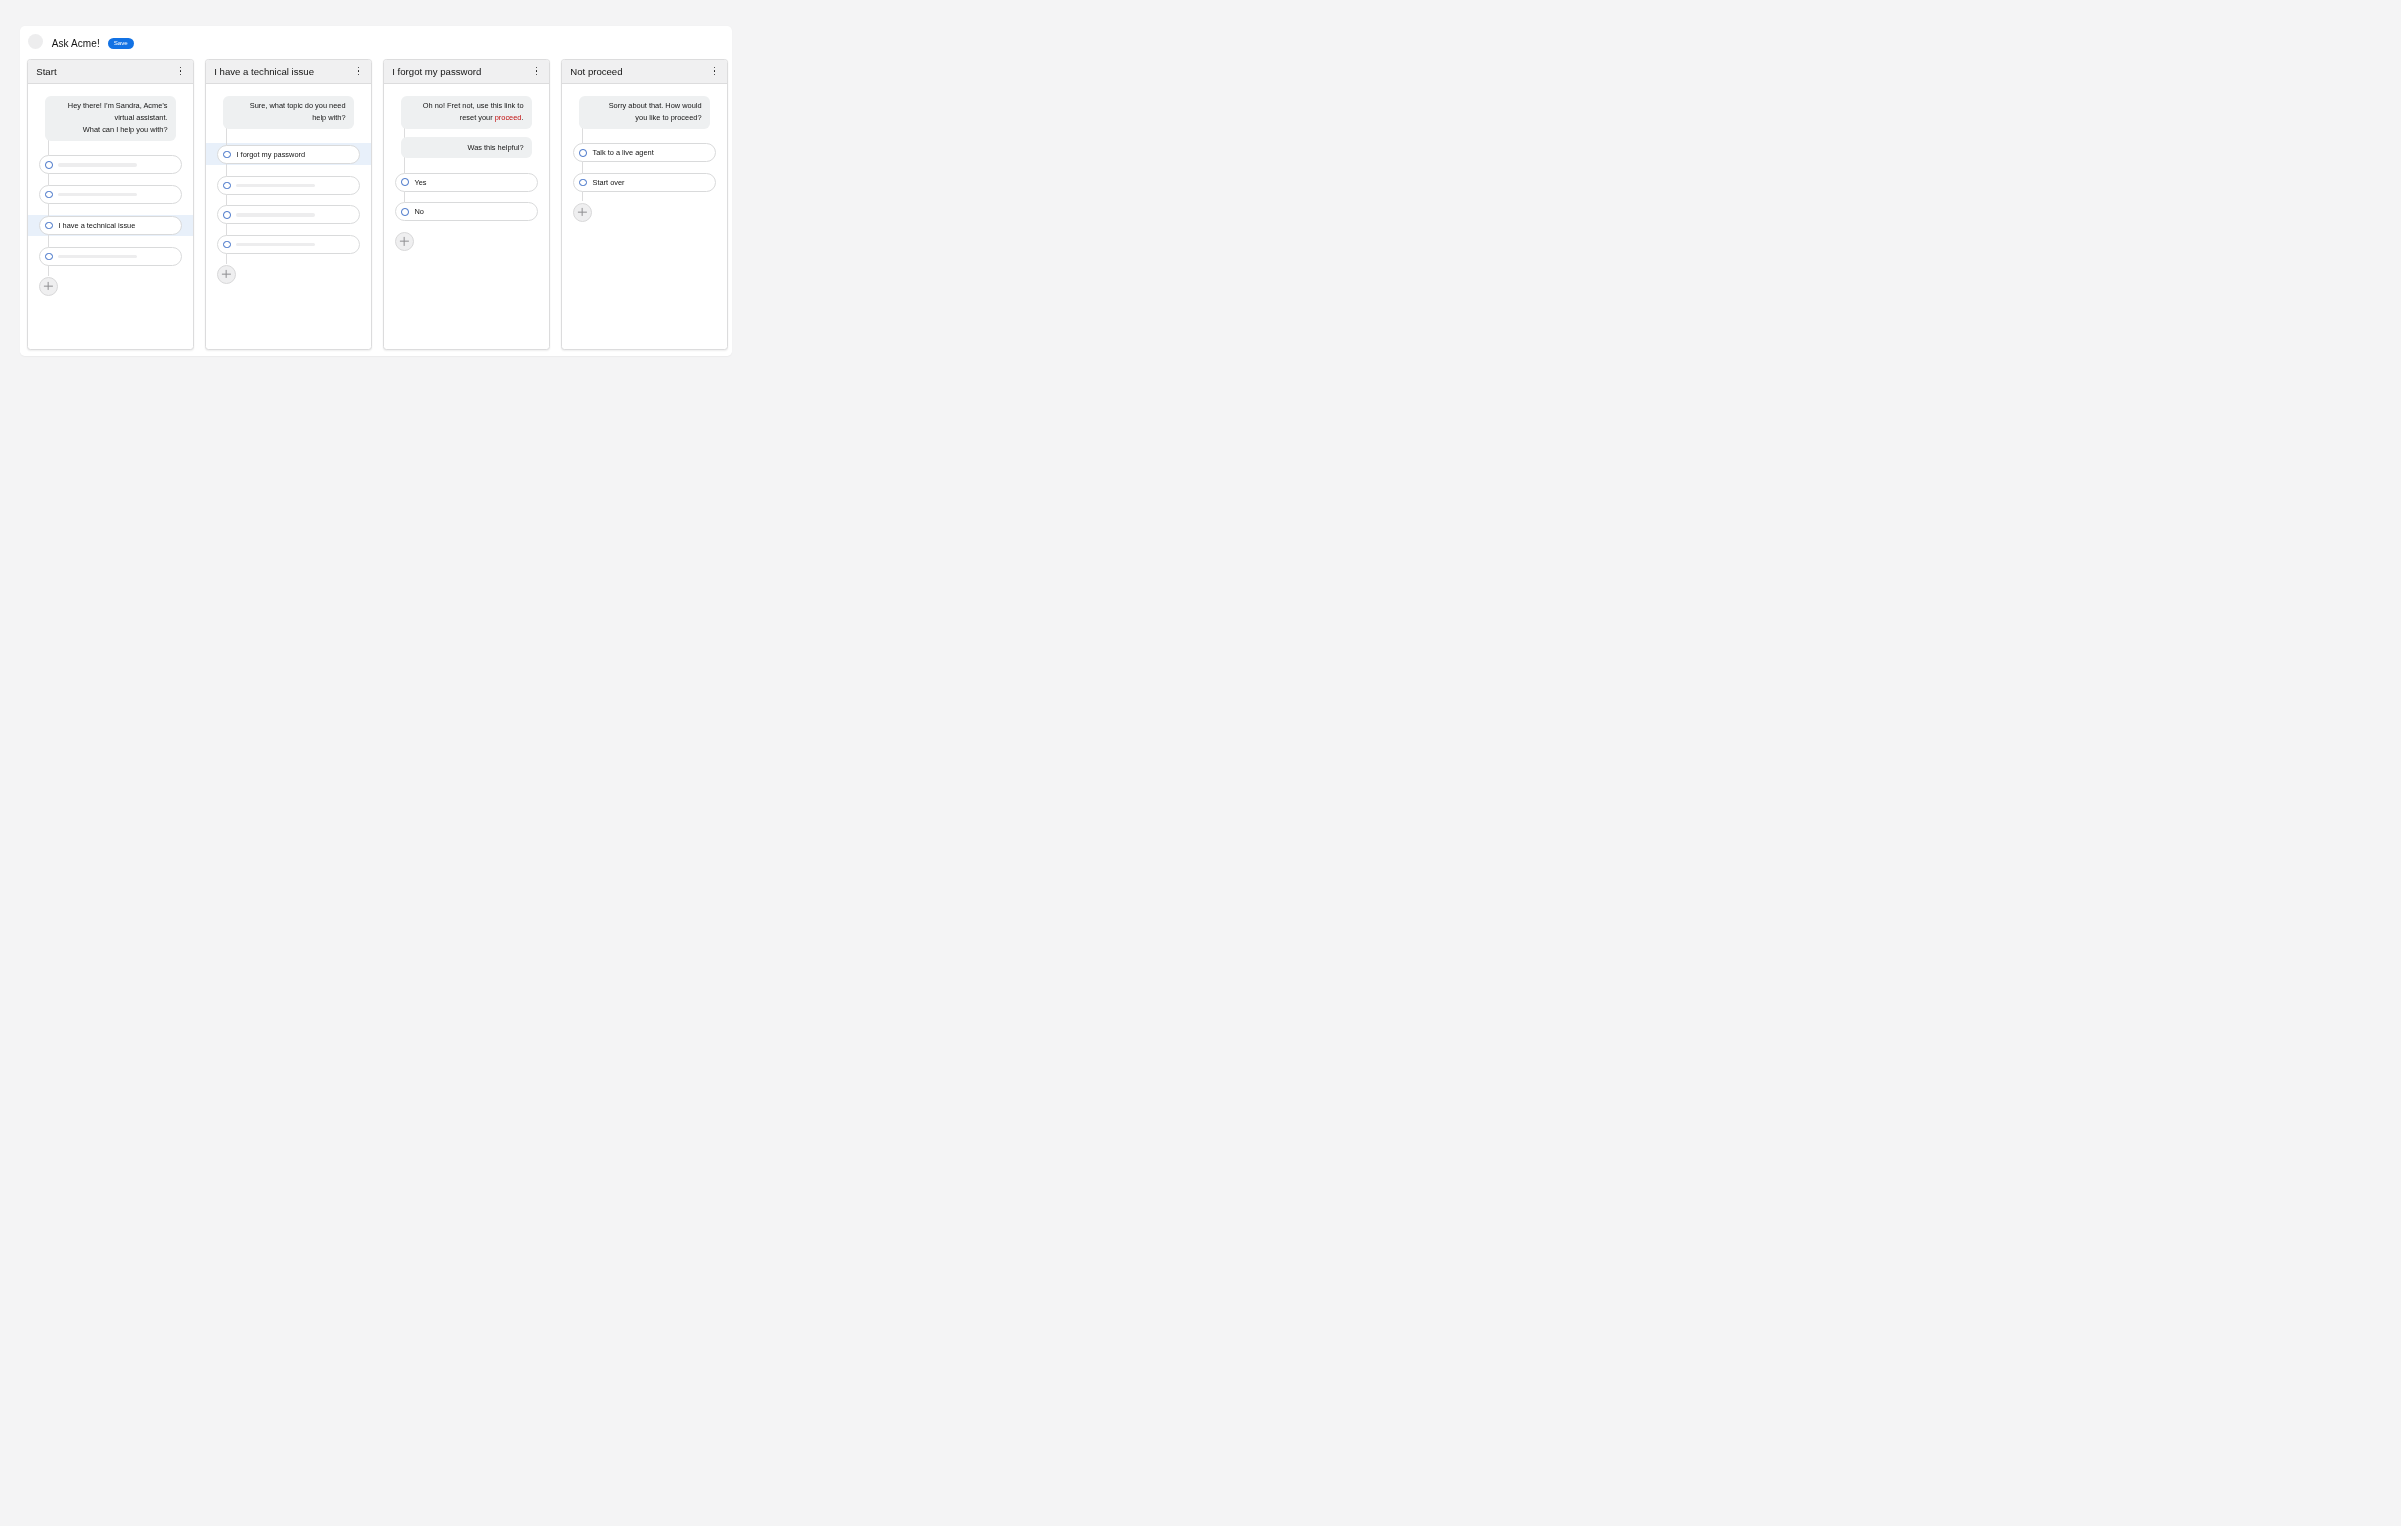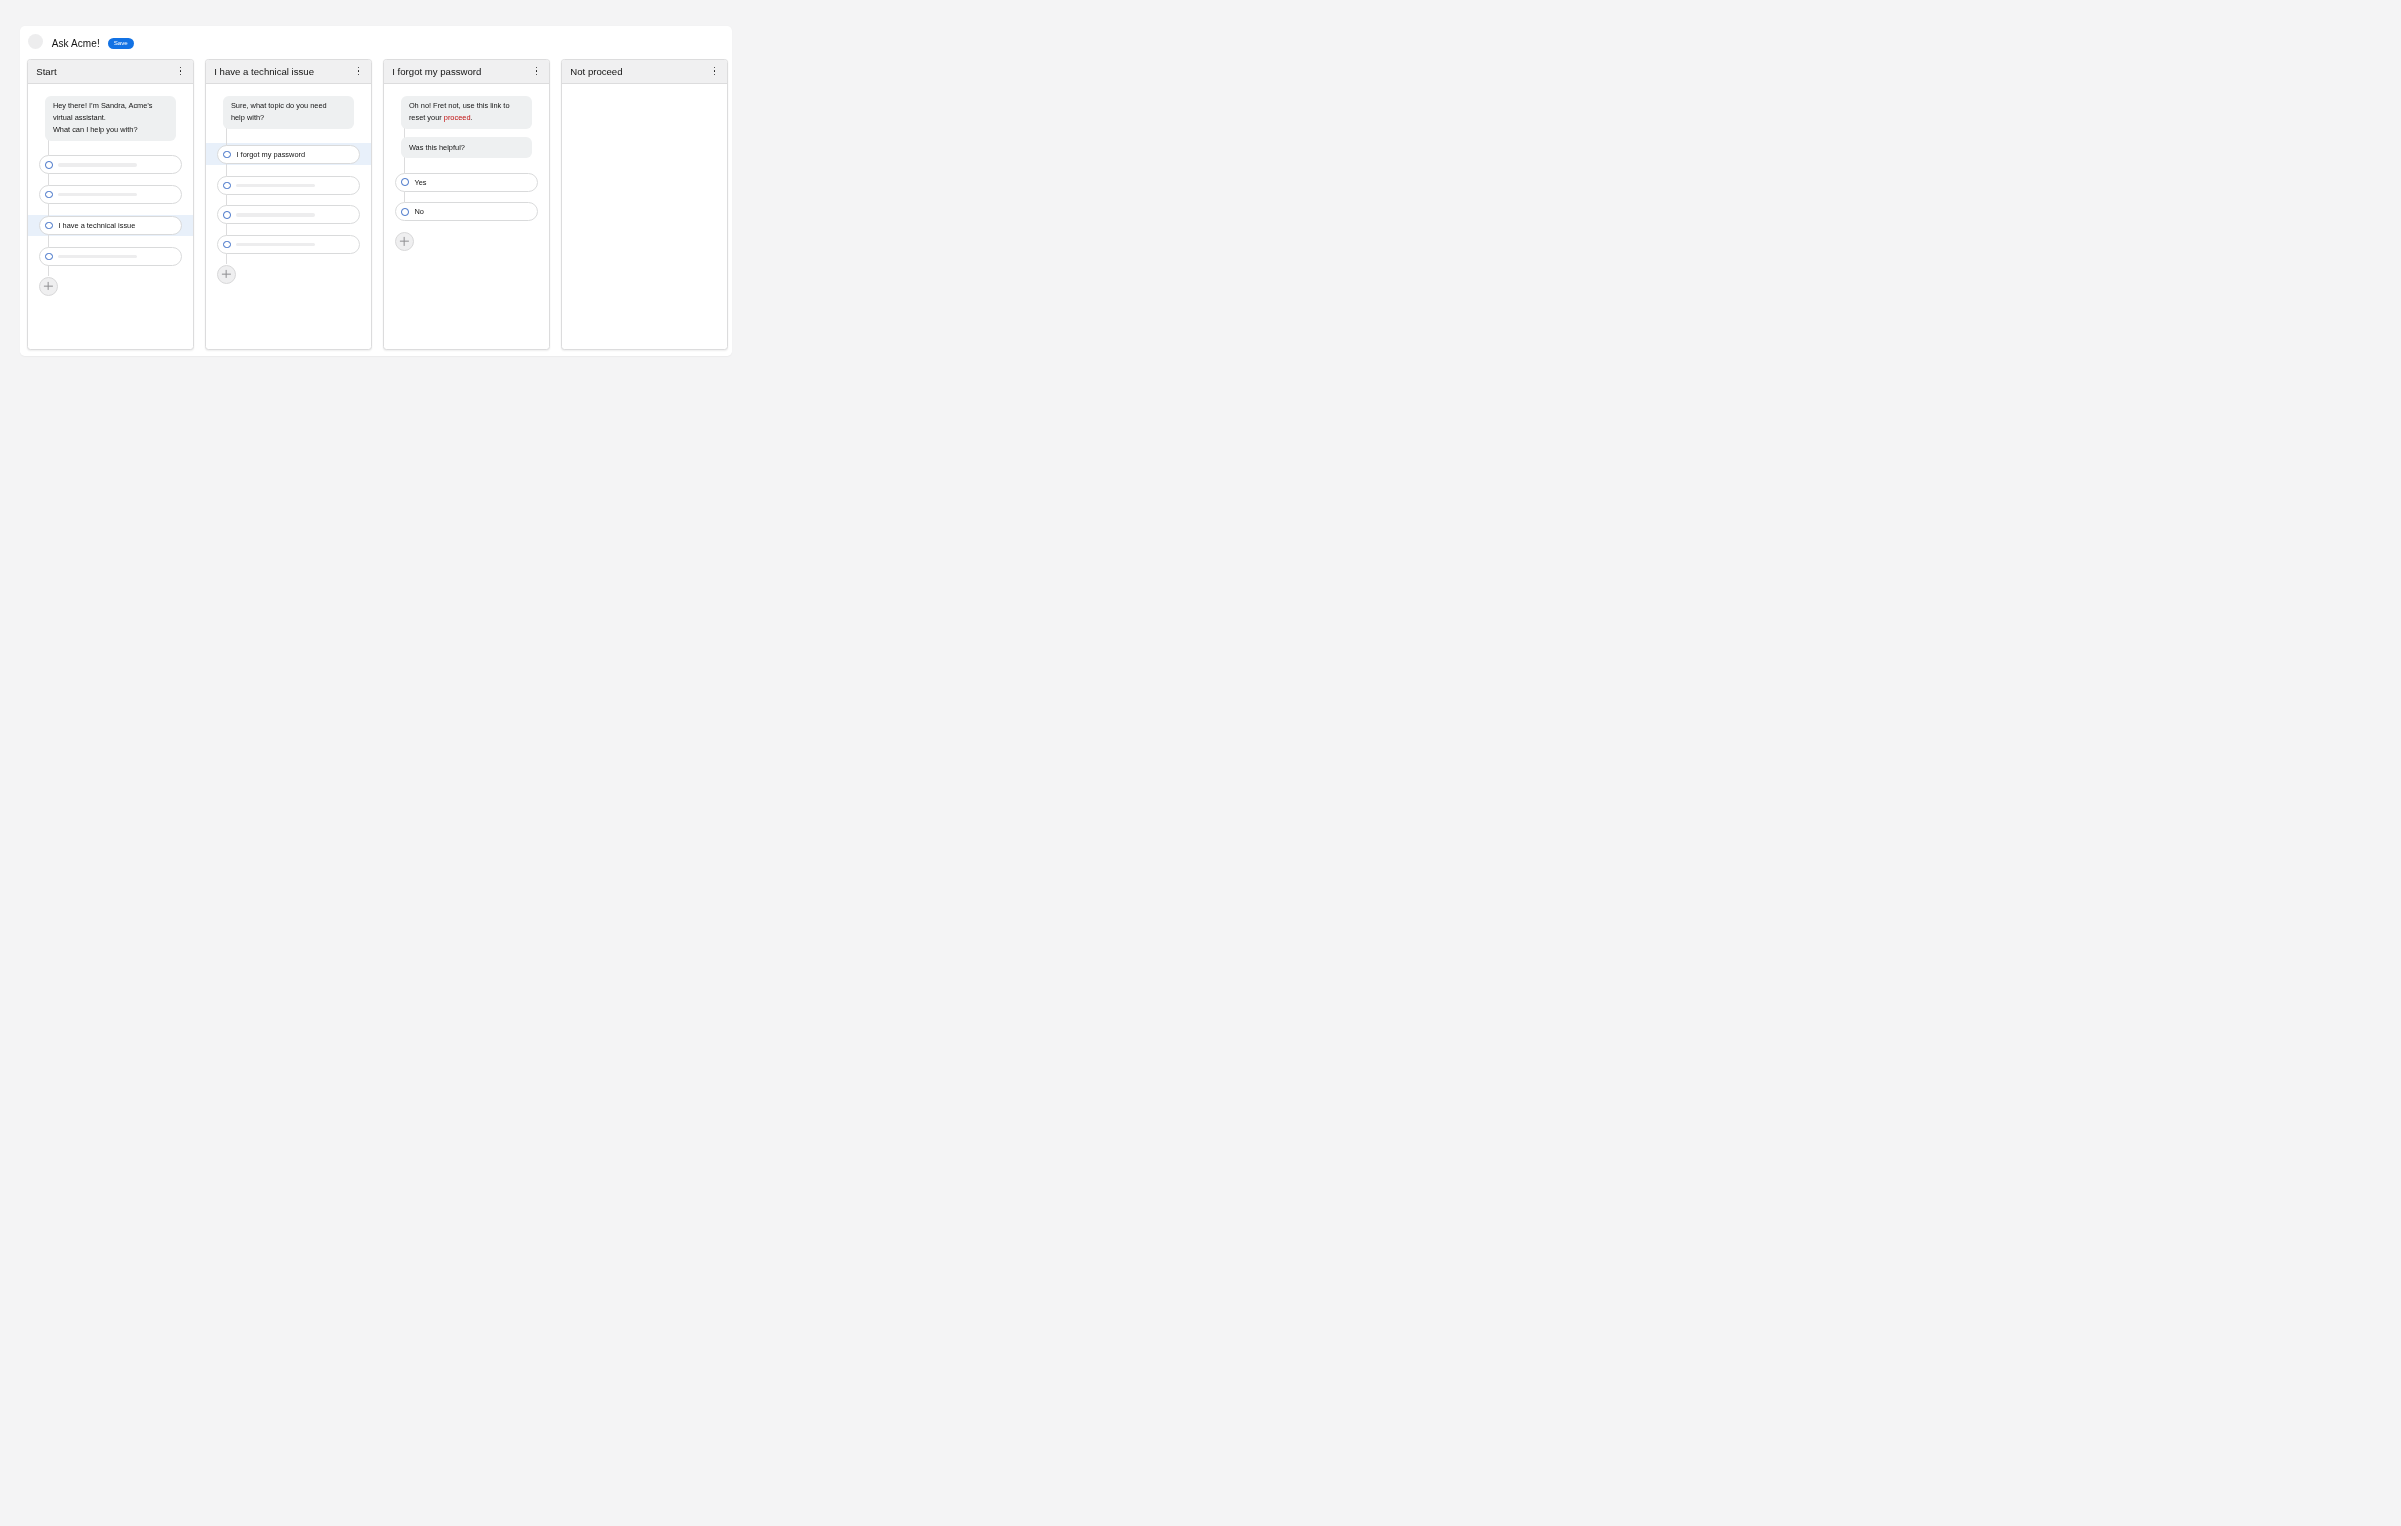--- a/index.html
+++ b/index.html
@@ -13,21 +13,21 @@
     background:#ffffff;border-radius:4.8px;box-shadow:0 0.5px 1.4px rgba(0,0,0,.04);
   }
   .app-header{position:absolute;left:7.7px;top:6.7px;height:17.3px;display:flex;align-items:flex-end;}
   .avatar{width:15.4px;height:15.4px;border-radius:50%;background:#ededee;flex:0 0 15.4px;}
   .app-title{font-size:10px;font-weight:500;color:#141414;margin:0 0 0 8.6px;letter-spacing:0.1px;}
   .save-btn{
     margin-left:7.7px;background:#1272e4;color:#ffffff;border:none;cursor:pointer;
     font-family:inherit;font-size:6.2px;font-weight:500;line-height:1;
     border-radius:5.8px;padding:2.9px 6.2px 2.9px;
   }
-  .columns{position:absolute;left:6.7px;top:33px;display:flex;gap:11px;}
+  .columns{position:absolute;left:6.7px;top:33px;display:flex;gap:11px;text-align:right;}
   .card{
     width:167px;height:291px;box-sizing:border-box;background:#ffffff;
     border:0.5px solid #dcdcdd;border-radius:3.4px;box-shadow:0 1px 1.9px rgba(0,0,0,.07);
     display:flex;flex-direction:column;overflow:hidden;
   }
   .card-header{
     flex:0 0 24px;height:24px;box-sizing:border-box;background:#f0f0f1;
     border-bottom:0.5px solid #dcdcdd;display:flex;align-items:center;
     justify-content:space-between;padding:0 5.8px 0 8.6px;
   }
@@ -163,16 +163,29 @@
           <button class="add-btn"></button>
         </div>
       </section>
       <section class="card">
         <div class="card-header">
           <h2 class="card-title">Not proceed</h2>
           <button class="menu-btn">
             <span style="display: contents;"><i></i><i></i><i></i></span>
           </button>
         </div>
+        <div class="card-body">
+          <div class="connector" style="top: 31px; height: 86px;"></div>
+          <div class="msg first"><span>Sorry about that. How would</span><br><span>you like to proceed?</span></div>
+          <div class="option-row after-msg">
+            <span class="radio"></span>
+            <span class="option-label">Talk to a live agent</span>
+          </div>
+          <div class="option-row">
+            <span class="radio"></span>
+            <span class="option-label">Start over</span>
+          </div>
+          <button class="add-btn"></button>
+        </div>
       </section>
     </div>
 </div>
 
 
 </body></html>

